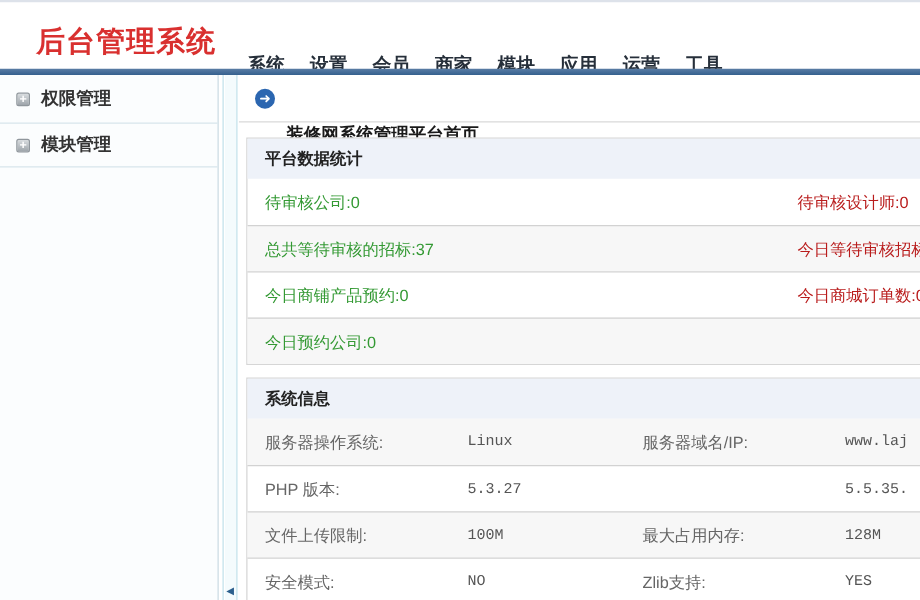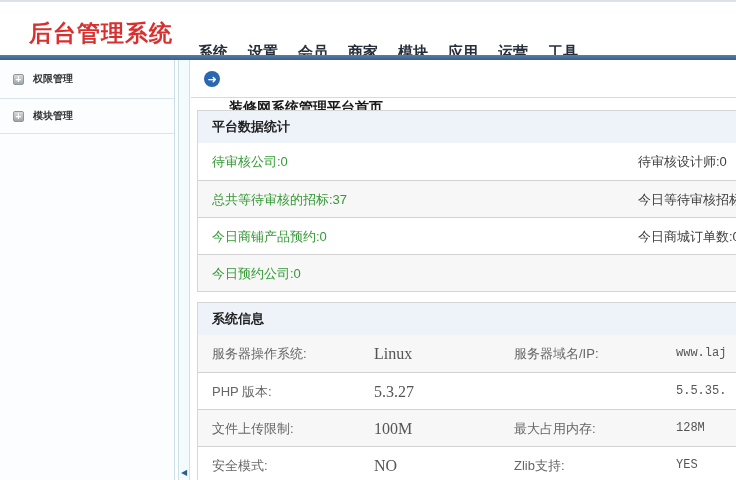--- a/index.html
+++ b/index.html
@@ -25,21 +25,21 @@
   .sidebar { position:absolute; top:60px; left:0; width:175px; height:420px;
              background:#fbfdfe; border-right:1px solid #ccdce4; }
   .side-item { position:relative; display:flex; align-items:center; gap:9px;
                padding-left:13px; border-bottom:1px solid #d8e5ec; cursor:pointer; }
   .side-item.h39 { height:39px; }
   .side-item.h35 { height:35px; }
   .plus-icon { width:11px; height:11px; border-radius:2px; flex:0 0 11px;
                background:linear-gradient(#d8dcdf,#9ea5ab); border:1px solid #8f969c;
                color:#fff; font-size:10px; font-weight:bold; line-height:9px;
                text-align:center; }
-  .side-label { font-size:10px; font-weight:bold; color:#333; }
+  .side-label { font-size:14px; font-weight:bold; color:#333; }
 
   
   .frame-splitter { position:absolute; top:60px; left:178px; width:12px; height:420px;
                     background:#f4fbfd; border-left:1px solid #c6e3ec; border-right:1px solid #c6e3ec;
                     box-shadow:inset 1px 0 0 #ffffff; cursor:col-resize; }
   .splitter-collapse-icon { position:absolute; bottom:3px; left:2px; font-size:8px;
                             color:#2c5f8d; line-height:8px; cursor:pointer; }
 
   
   .main-content { position:absolute; top:60px; left:191px; width:545px; height:420px;
@@ -54,24 +54,24 @@
 
   .panel { position:absolute; left:6px; width:700px; border:1px solid #d6d6d6; background:#fff; }
   .panel-stats { top:50px; }
   .panel-system { top:242px; }
   .panel-header { height:32px; line-height:32px; background:#eef2f9; padding-left:14px;
                   font-size:13px; font-weight:bold; color:#222; }
   .p-row { position:relative; height:37px; line-height:37px; font-size:13px; white-space:nowrap; }
   .p-row.sep { border-top:1px solid #d2d2d2; }
   .p-row.alt { background:#f7f7f7; }
   .stat-left  { position:absolute; left:14px;  color:#339933; }
-  .stat-right { position:absolute; left:440px; color:#404040; }
+  .stat-right { position:absolute; left:440px; color:#b91c1c; }
   .sys-label1 { position:absolute; left:14px;  color:#666; }
   .sys-val1   { position:absolute; left:176px; color:#555;
-                font-family:Liberation Serif, serif; font-size:16px; }
+                font-family:Liberation Mono, monospace; font-size:12px; }
   .sys-label2 { position:absolute; left:316px; color:#666; }
   .sys-val2   { position:absolute; left:478px; color:#555;
                 font-family:"Liberation Mono","DejaVu Sans Mono",monospace; font-size:12px; }
 </style>
 </head>
 <body>
 
 <div class="stage">
 
   <div class="top-strip"></div>

